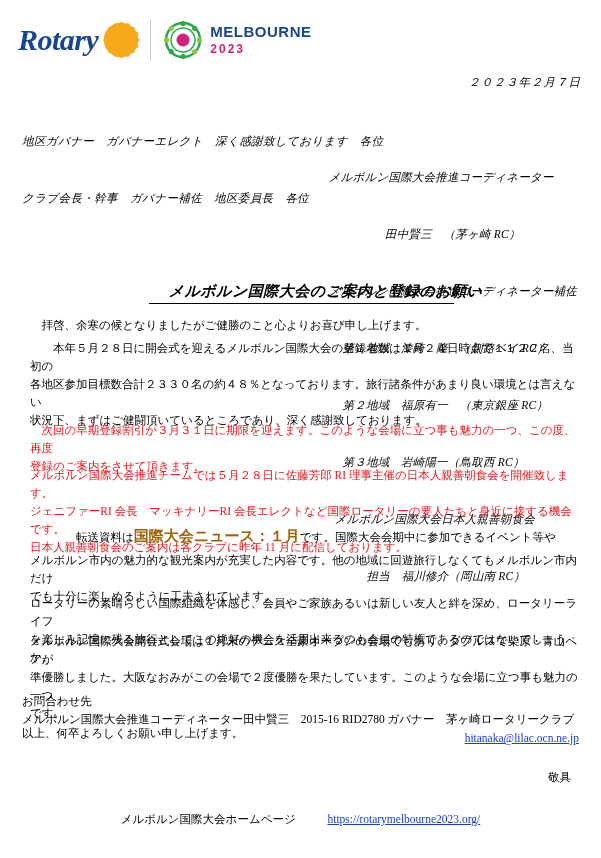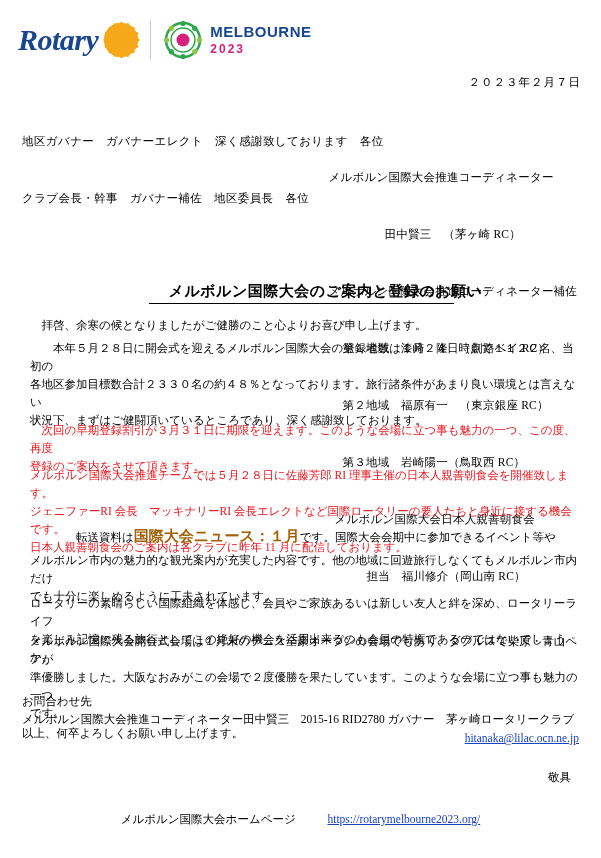--- a/index.html
+++ b/index.html
@@ -114,20 +114,21 @@
     letter-spacing: 2px;
   }
 
   
   .blk {
     position: absolute;
     font-family: "Liberation Serif", serif;
     font-size: 11.5px;
     line-height: 17px;
     white-space: pre;
+    font-style: italic;
   }
   .date-line {
     top: 74px;
     right: 20px;
     text-align: right;
     font-size: 11.5px;
     letter-spacing: 1px;
   }
   .addressees {
     top: 94px;

